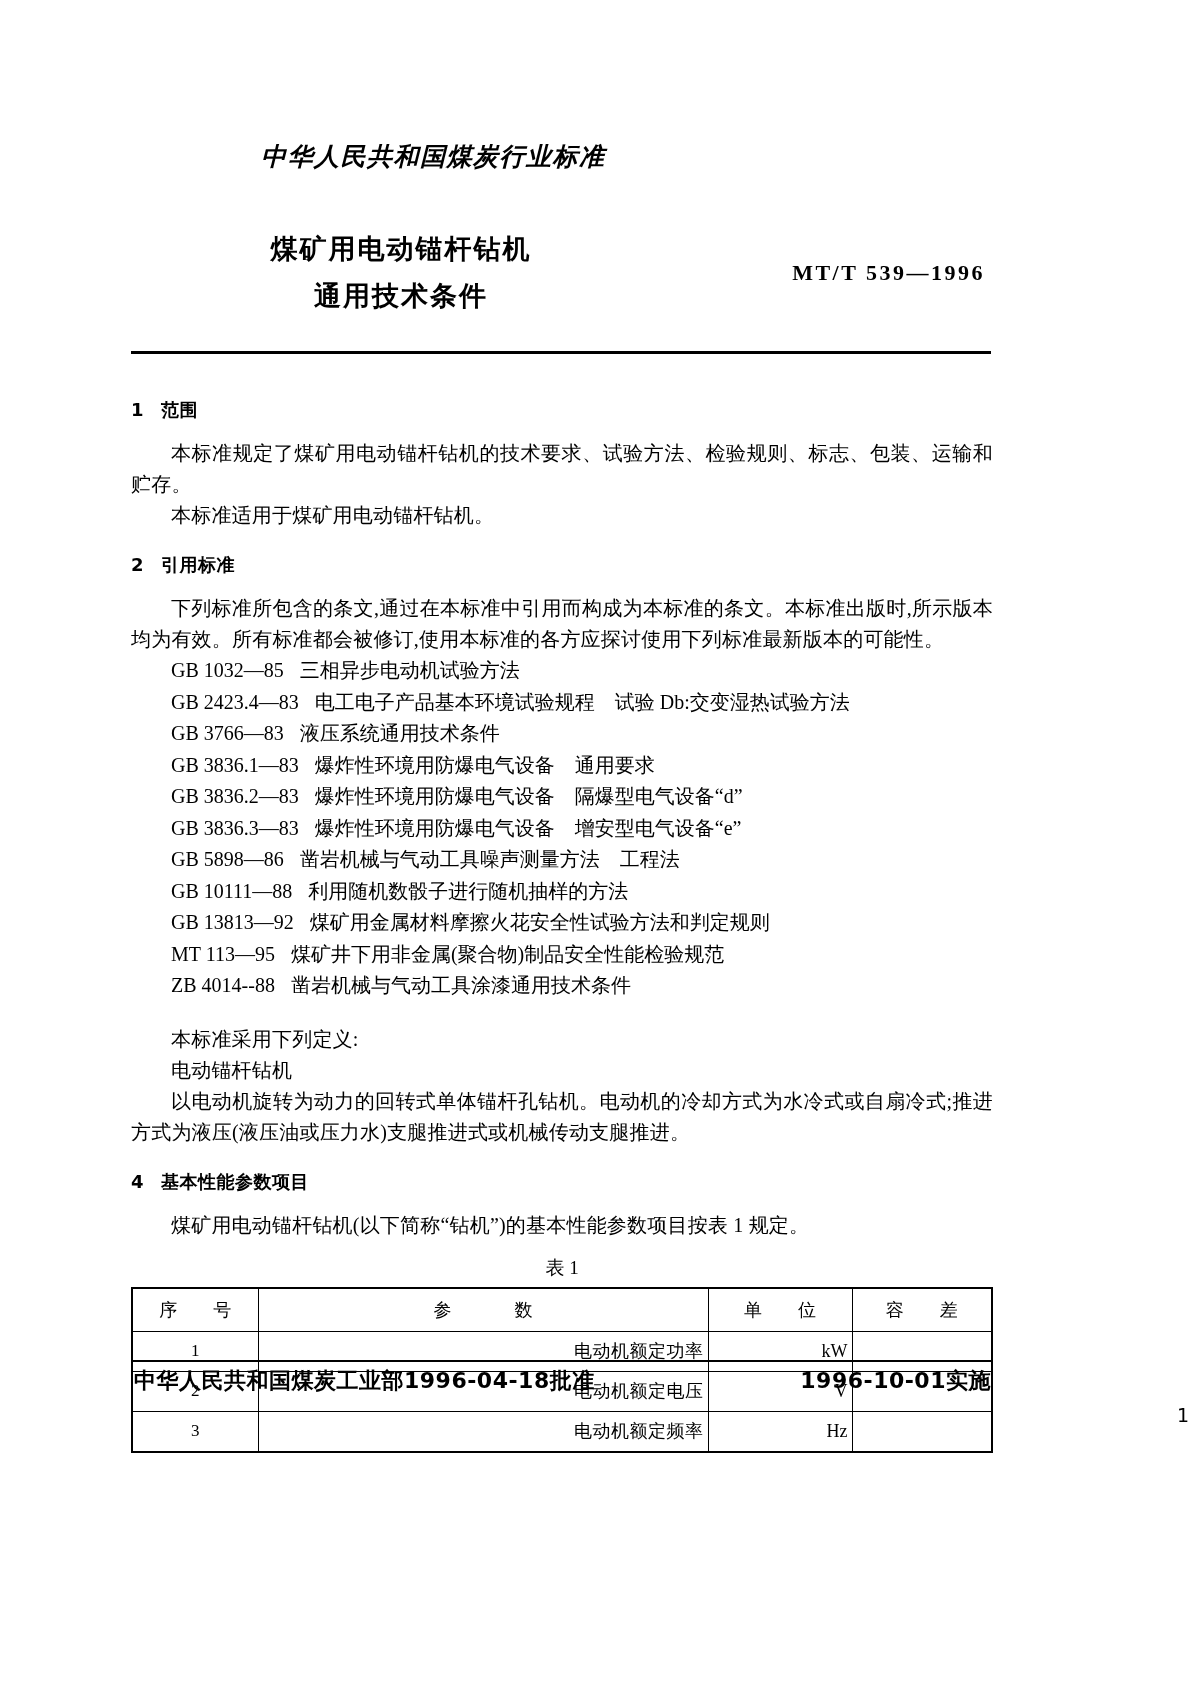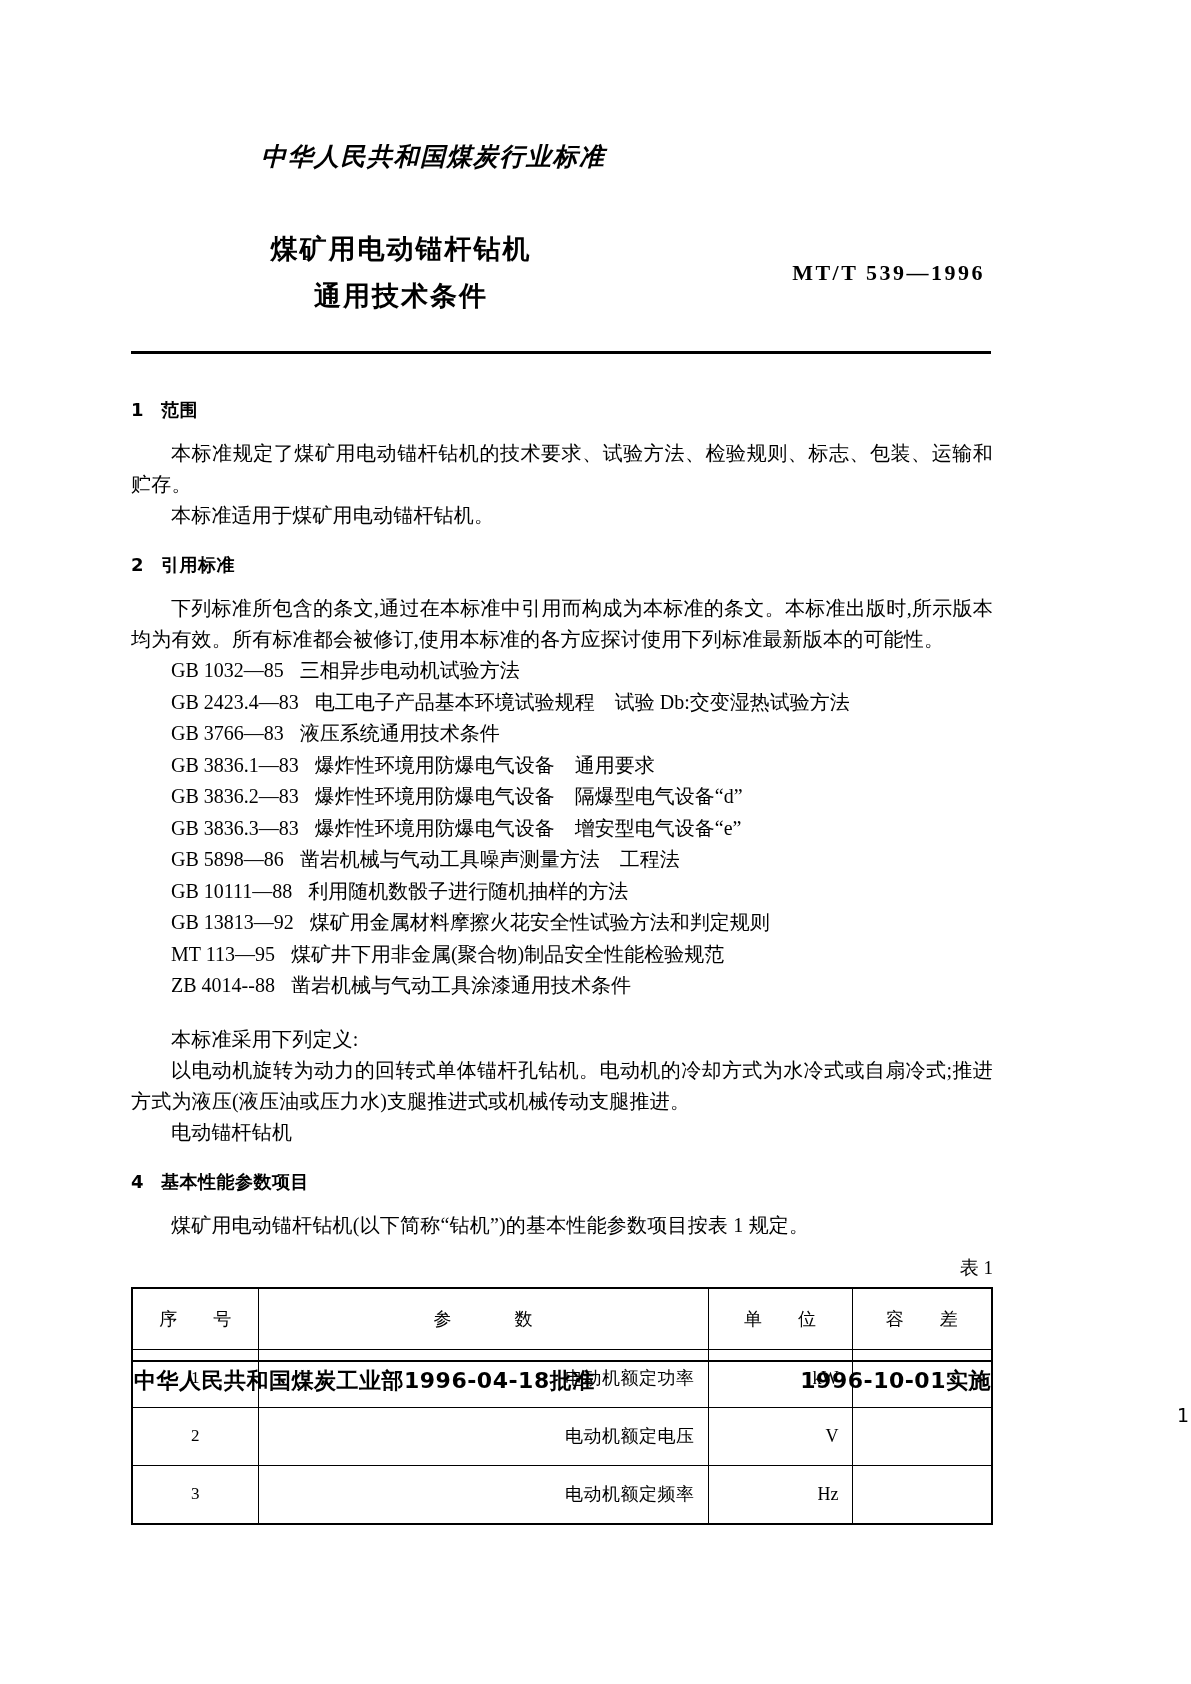--- a/index.html
+++ b/index.html
@@ -109,35 +109,35 @@
   }
   .ref-code {
     display: inline-block;
     font-family: "Liberation Serif", "DejaVu Serif", serif;
   }
   .ref-title { }
   .sp { display: inline-block; width: 16px; }
 
   
   .tbl-caption {
-    text-align: right;
+    text-align: center;
     font-size: 19px;
     margin: 14px 0 6px 0;
     width: 862px;
   }
   table.param-table {
     border-collapse: collapse;
     width: 862px;
     table-layout: fixed;
     border: 2px solid #000;
   }
   table.param-table th,
   table.param-table td {
     border: 1px solid #000;
-    padding: 13px;
+    padding: 4px;
     height: 31px;
     font-weight: normal;
     font-size: 18px;
     text-align: center;
     vertical-align: middle;
     margin-top: 24px;
   }
   table.param-table thead th {
     height: 34px;
     letter-spacing: 9px;
@@ -233,22 +233,22 @@
       <li><span class="ref-code">GB 5898—86</span><span class="sp"></span><span class="ref-title">凿岩机械与气动工具噪声测量方法　工程法</span></li>
       <li><span class="ref-code">GB 10111—88</span><span class="sp"></span><span class="ref-title">利用随机数骰子进行随机抽样的方法</span></li>
       <li><span class="ref-code">GB 13813—92</span><span class="sp"></span><span class="ref-title">煤矿用金属材料摩擦火花安全性试验方法和判定规则</span></li>
       <li><span class="ref-code">MT 113—95</span><span class="sp"></span><span class="ref-title">煤矿井下用非金属(聚合物)制品安全性能检验规范</span></li>
       <li><span class="ref-code">ZB 4014--88</span><span class="sp"></span><span class="ref-title">凿岩机械与气动工具涂漆通用技术条件</span></li>
     </ul>
 
     <div class="gap-md"></div>
 
     <p class="para indent">本标准采用下列定义:</p>
+    <p class="para indent">电动锚杆钻机</p>
     <p class="para indent">以电动机旋转为动力的回转式单体锚杆孔钻机。电动机的冷却方式为水冷式或自扇冷式;推进方式为液压(液压油或压力水)支腿推进式或机械传动支腿推进。</p>
-    <p class="para indent">电动锚杆钻机</p>
 
     <div class="gap-md"></div>
 
     <div class="clause-head">
       <span class="num">4</span><span>基本性能参数项目</span>
     </div>
     <p class="para indent">煤矿用电动锚杆钻机(以下简称“钻机”)的基本性能参数项目按表 1 规定。</p>
 
     <div class="tbl-caption">表 1</div>
 

